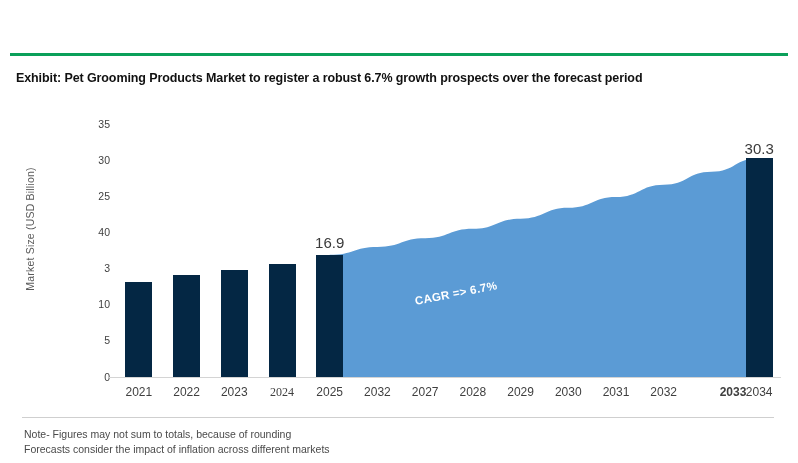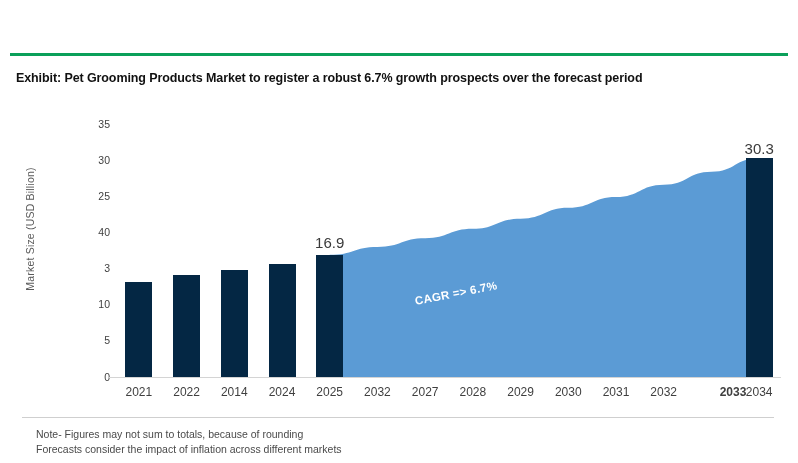--- a/index.html
+++ b/index.html
@@ -61,21 +61,21 @@
   .x-labels{position:absolute;left:115px;top:282px;width:668px;height:24px;}
   .x-label{
     position:absolute;top:0;font-size:12px;color:#3f3f3f;
     transform:translateX(-50%);white-space:nowrap;
   }
 
   
   .footer-rule{
     position:absolute;left:22px;top:374px;width:752px;height:1px;background:#cfcfcf;
   }
-  .notes{position:absolute;left:36px;top:384px;width:740px;}
+  .notes{position:absolute;left:24px;top:384px;width:740px;}
   .note-line{
     font-size:10.5px;color:#4a4a4a;line-height:14.5px;white-space:nowrap;
   }
 </style>
 </head>
 <body>
 
 <div id="page">
 
   <div class="accent-rule"></div>
@@ -113,22 +113,22 @@
 
       <div class="dlabel" style="left: 214.714px; top: 131px;">16.9</div>
       <div class="dlabel" style="left: 644.143px; top: 36.9743px;">30.3</div>
 
       <div class="cagr">CAGR =&gt; 6.7%</div>
     </div>
 
     <div class="x-labels">
         <div class="x-label" style="left: 23.8571px;">2021</div>
         <div class="x-label" style="left: 71.5714px;">2022</div>
-        <div class="x-label" style="left: 119.286px;">2014</div>
-        <div class="x-label" style="left: 167px;">2024</div>
+        <div class="x-label" style="left: 119.286px;">2023</div>
+        <div class="x-label" style="left: 167px; font-family: Liberation Serif, serif;">2024</div>
         <div class="x-label" style="left: 214.714px; text-align: right;">2025</div>
         <div class="x-label" style="left: 262.429px;">2032</div>
         <div class="x-label" style="left: 310.143px;">2027</div>
         <div class="x-label" style="left: 357.857px;">2028</div>
         <div class="x-label" style="left: 405.571px;">2029</div>
         <div class="x-label" style="left: 453.286px;">2030</div>
         <div class="x-label" style="left: 501px;">2031</div>
         <div class="x-label" style="left: 548.714px;">2032</div>
         <div class="x-label" style="left: 618px; font-weight: bold;">2033</div>
         <div class="x-label" style="left: 644.143px;">2034</div>

